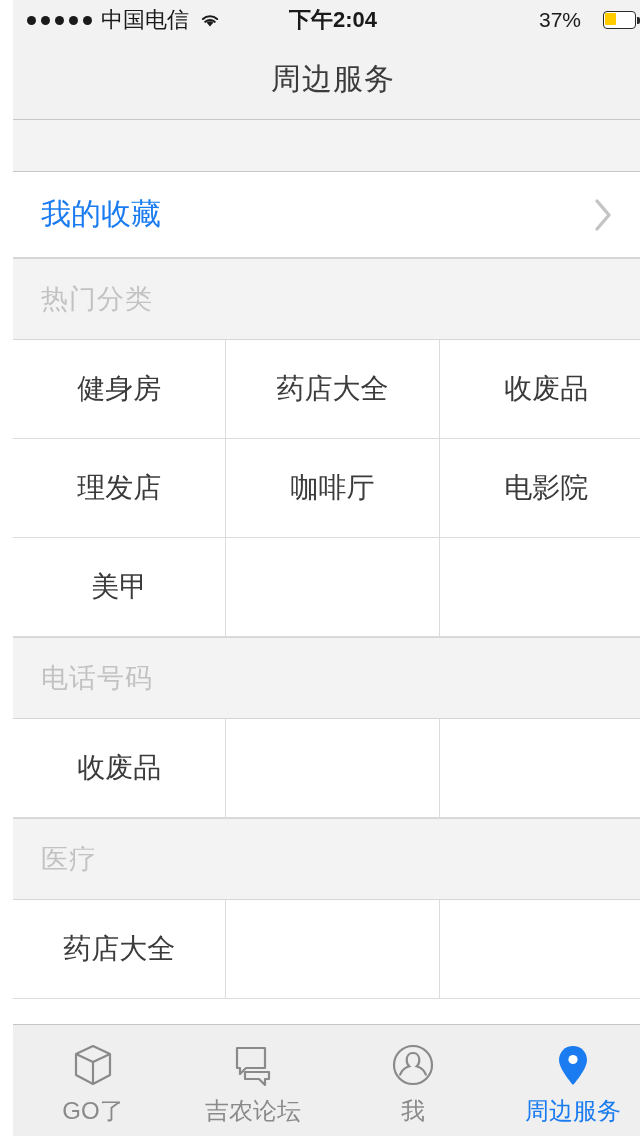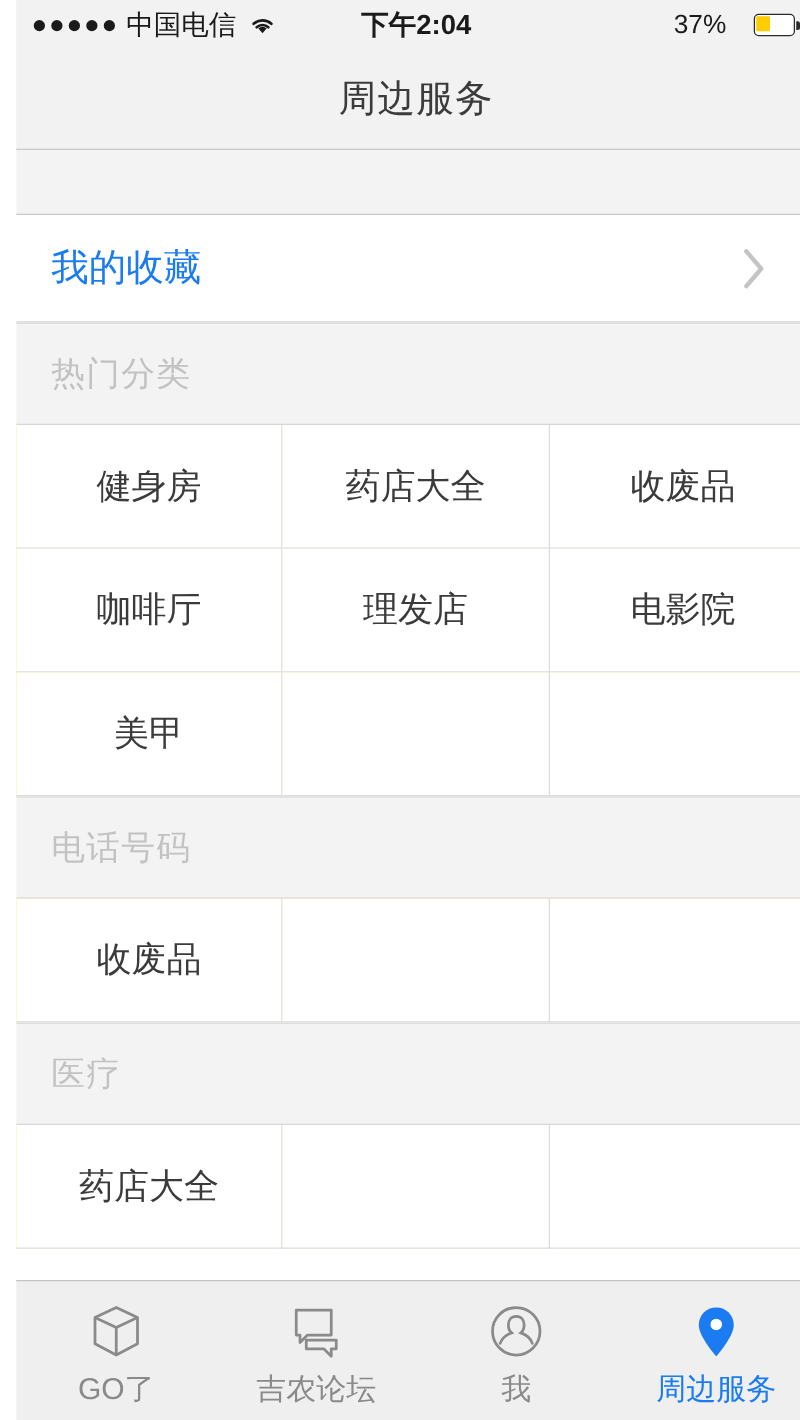--- a/index.html
+++ b/index.html
@@ -160,22 +160,22 @@
     </div>
 
     <div id="sections-host">
         <div class="section-head">
           <div class="section-title">热门分类</div>
         </div>
         <div class="grid">
           <div class="cell">健身房</div>
           <div class="cell">药店大全</div>
           <div class="cell">收废品</div>
+          <div class="cell">理发店</div>
           <div class="cell">咖啡厅</div>
-          <div class="cell">理发店</div>
           <div class="cell">电影院</div>
           <div class="cell">美甲</div>
           <div class="cell empty"></div>
           <div class="cell empty"></div>
         </div>
         <div class="section-head">
           <div class="section-title">电话号码</div>
         </div>
         <div class="grid">
           <div class="cell">收废品</div>

